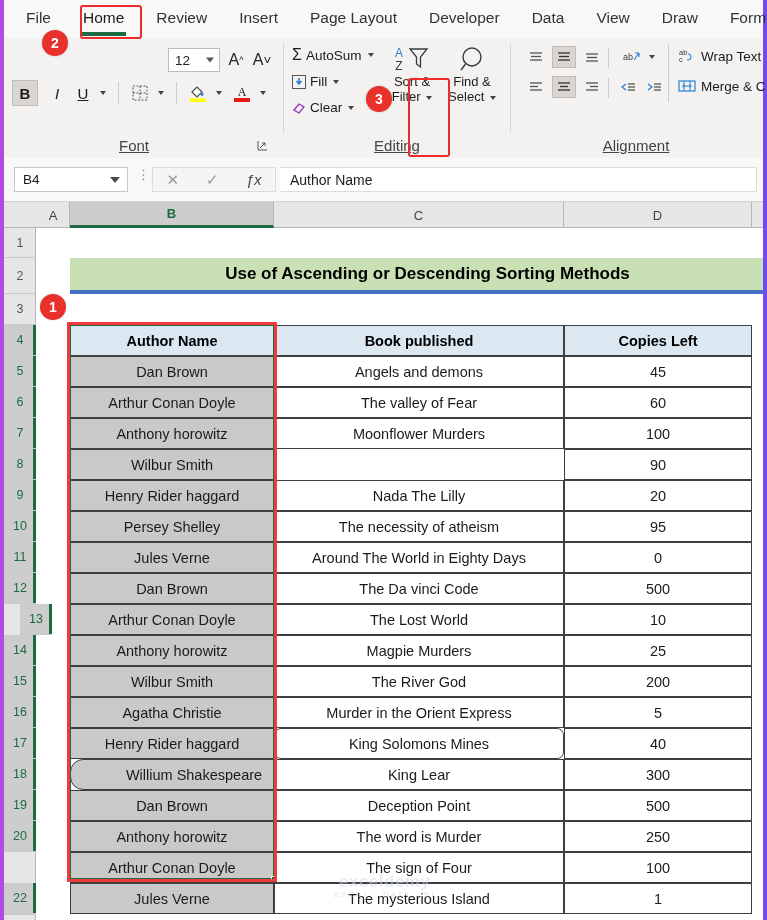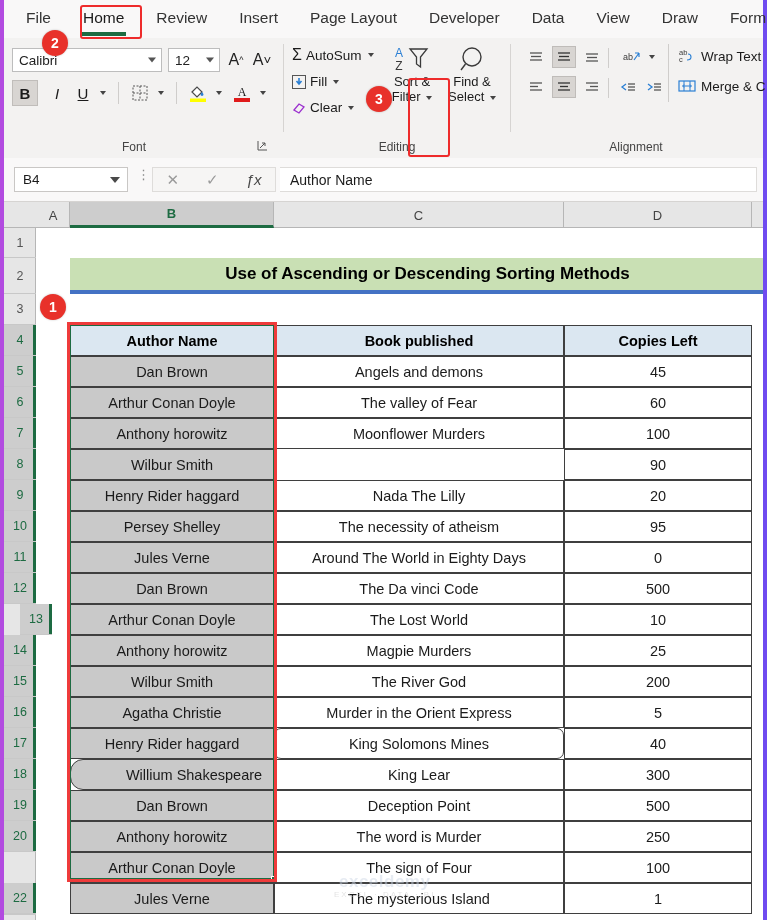--- a/index.html
+++ b/index.html
@@ -47,21 +47,21 @@
     border-radius: 3px;
     pointer-events: none;
   }
 
   .groups {
     position: absolute; left: 0; top: 38px; right: 0; bottom: 0;
   }
   .grp { position: absolute; top: 0; bottom: 0; }
   .grplabel {
     position: absolute; bottom: 4px; left: 0; right: 0;
-    text-align: center; font-size: 12px; color: #444;
+    text-align: center; font-size: 15px; color: #444; text-decoration: underline;
   }
   .grpsep {
     position: absolute; top: 6px; bottom: 26px; width: 1px; background: #d6d4d2;
   }
 
   
   .fontname {
     position: absolute; left: 8px; top: 10px; width: 150px; height: 24px;
     background: #fff; border: 1px solid #bdbdbd;
     font-size: 13.5px; color: #222; padding: 3px 6px;
@@ -278,24 +278,20 @@
       <div class="tab"><span>View</span></div>
       <div class="tab"><span>Draw</span></div>
       <div class="tab"><span>Form</span></div>
     </div>
 
     <div class="tabhl" style="left:76px; top:5px; width:62px; height:34px;"></div>
 
     <div class="groups">
 
       <div class="grp" style="left:0; width:278px;">
-        <div class="fontname">
-          <span>Calibri</span>
-          <span class="cbarrow"></span>
-        </div>
         <div class="fontsize">
           <span>12</span>
           <span class="cbarrow"></span>
         </div>
         <div class="growa">A<sup>^</sup></div>
         <div class="growb">A<sup>˅</sup></div>
 
         <div class="fbtn on" style="left:8px; width:26px;">
             <b>B</b>
           </div>

